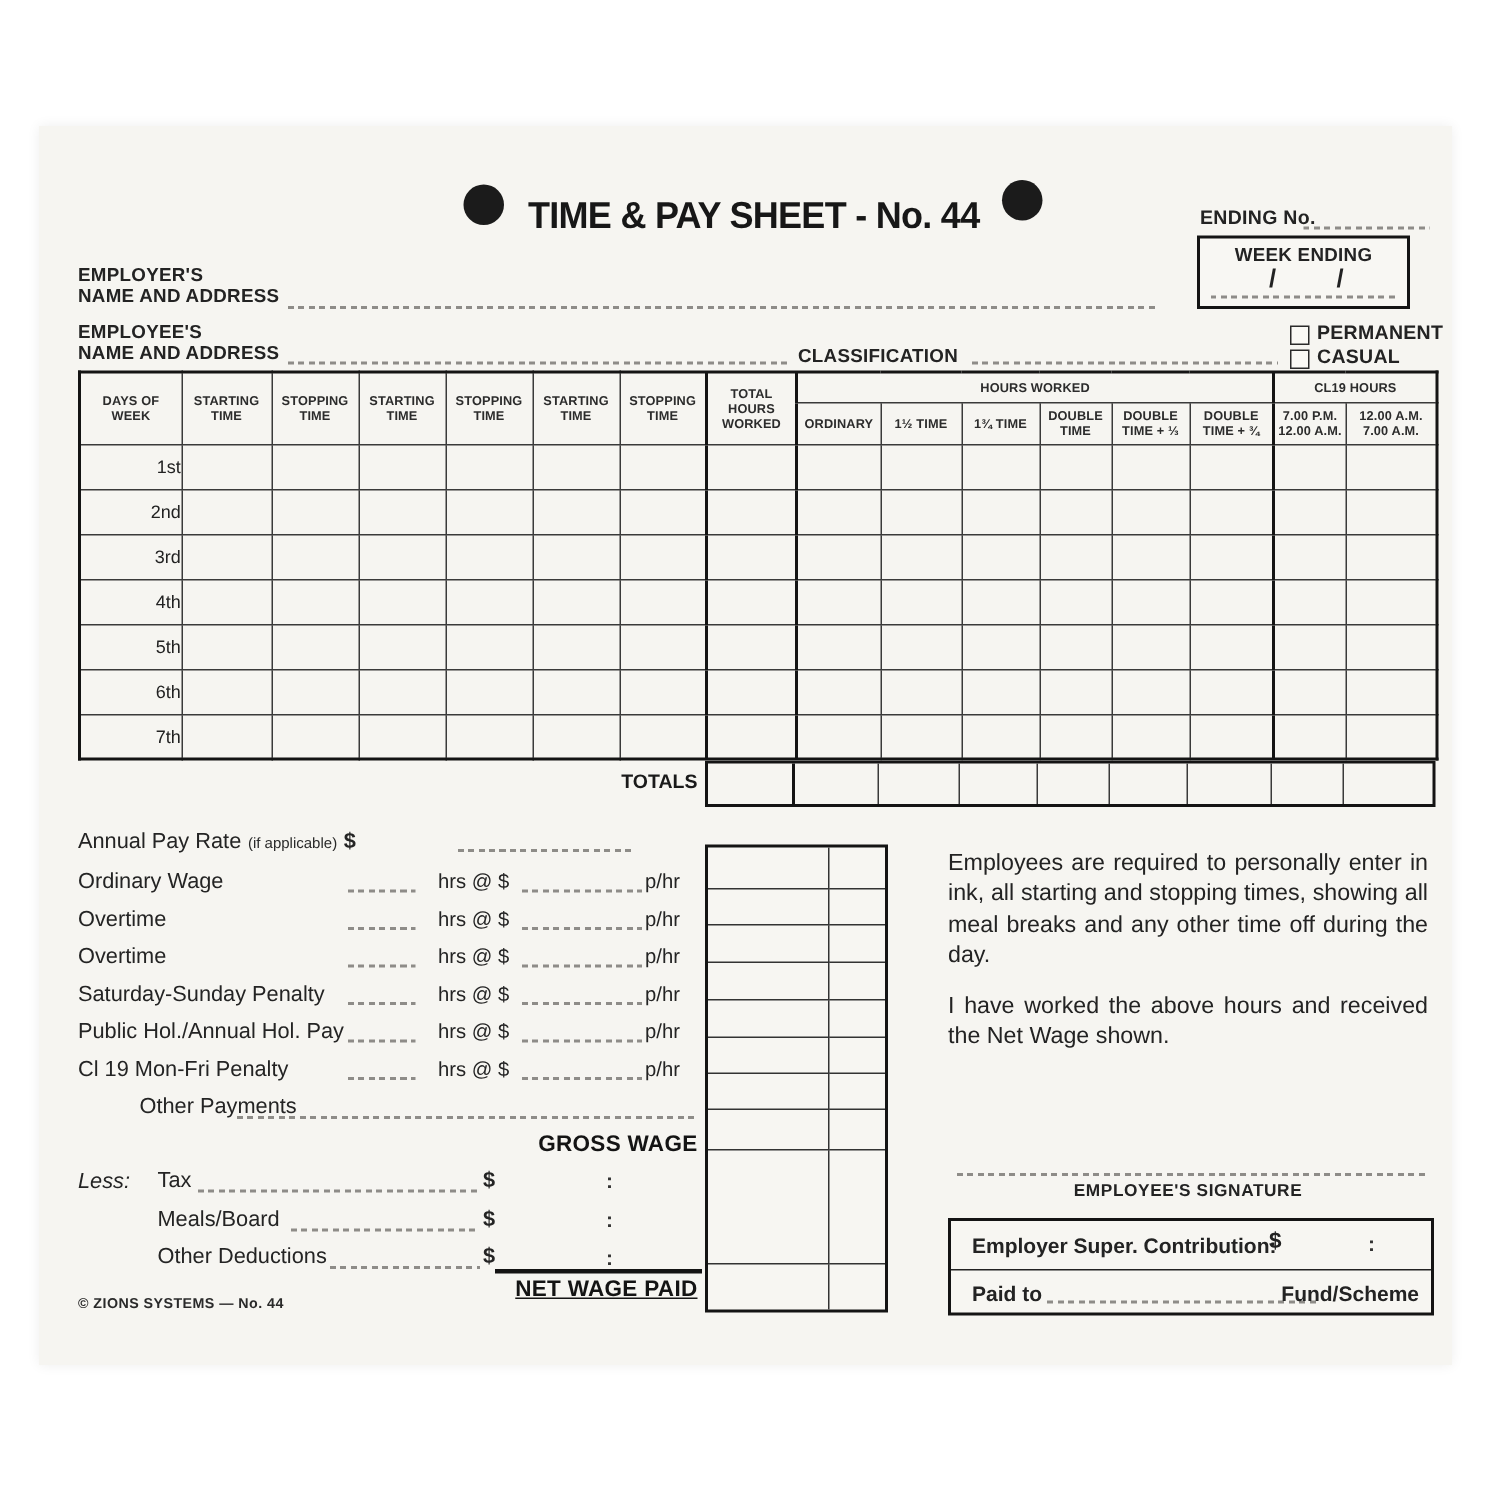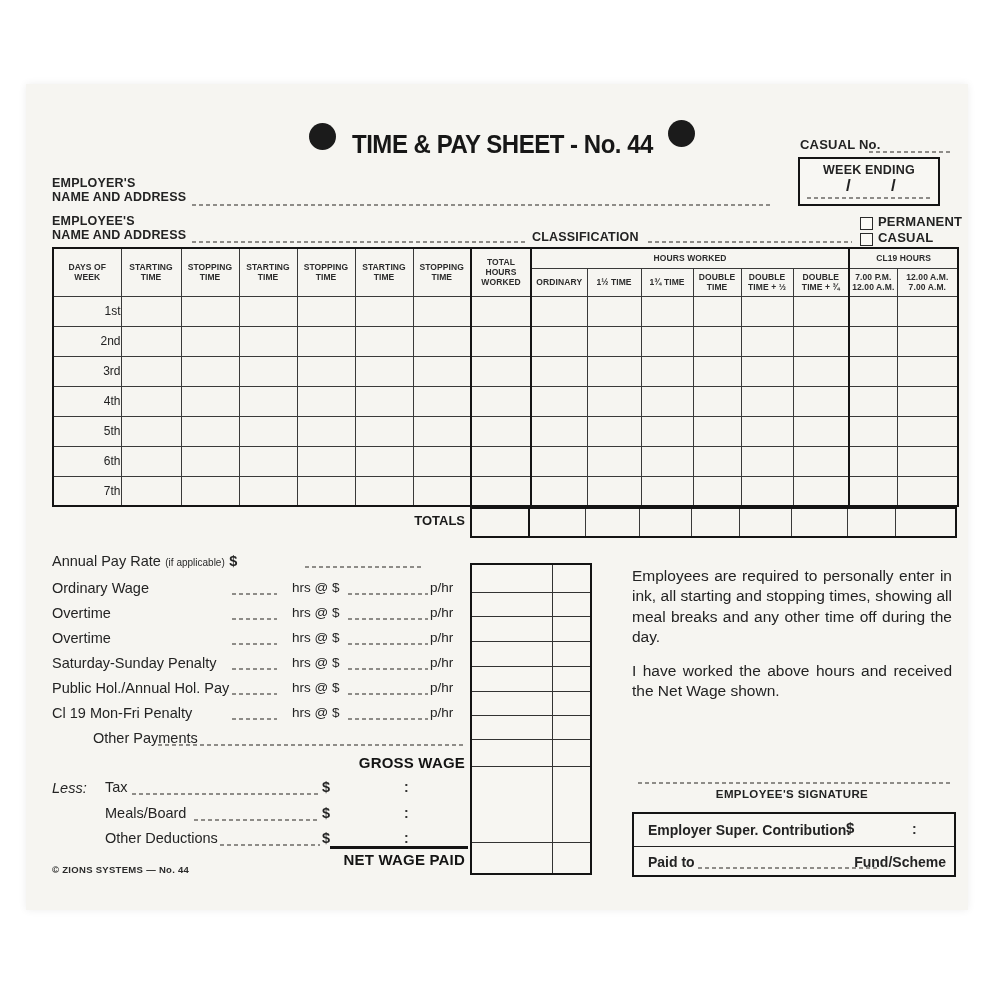--- a/index.html
+++ b/index.html
@@ -64,21 +64,21 @@
 </style>
 </head>
 <body>
 
 <div class="paper"></div>
 
 <div class="hole" style="left:309px;top:123px;"></div>
 <div class="hole" style="left:668px;top:120px;"></div>
 <div class="abs title" style="left:340px;top:130px;width:325px;">TIME &amp; PAY SHEET - No. 44</div>
 
-<div class="abs blbl" style="left:800px;top:138px;font-size:13px;">CASUAL No.</div>
+<div class="abs blbl" style="left:800px;top:138px;font-size:13px;">ENDING No.</div>
 <div class="dash" style="left:869px;top:151px;width:84px;"></div>
 <div class="box" style="left:798px;top:157px;width:142px;height:49px;">
   <div class="abs blbl" style="left:0;top:4px;width:100%;text-align:center;font-size:12.5px;">WEEK ENDING</div>
   <div class="abs" style="left:46px;top:17px;font-size:17px;font-weight:bold;">/</div>
   <div class="abs" style="left:91px;top:17px;font-size:17px;font-weight:bold;">/</div>
   <div class="dash" style="left:7px;bottom:5px;width:123px;"></div>
 </div>
 
 <div class="abs blbl" style="left:52px;top:176px;">EMPLOYER'S</div>
 <div class="abs blbl" style="left:52px;top:190px;">NAME AND ADDRESS</div>
@@ -385,21 +385,21 @@
   <span class="wlabel abs" style="left:270px;font-weight:bold;">$</span>
   <span class="colon abs" style="left:352px;">:</span>
 </div>
 <div class="abs" style="left:52px;top:830px;width:410px;height:20px;">
   <span class="wlabel abs" style="left:53px;">Other Deductions</span>
   <span class="dash" style="left:168px;top:14px;width:100px;"></span>
   <span class="wlabel abs" style="left:270px;font-weight:bold;">$</span>
   <span class="colon abs" style="left:352px;">:</span>
 </div>
 <div class="netline" style="left:330px;top:846px;width:138px;"></div>
-<div class="abs bigb" style="left:322px;top:851px;width:143px;text-align:right;">NET WAGE PAID</div>
+<div class="abs bigb" style="left:322px;top:851px;width:143px;text-align:right;text-decoration:underline;">NET WAGE PAID</div>
 <div class="abs foot" style="left:52px;top:864px;">© ZIONS SYSTEMS — No. 44</div>
 
 <div class="notice" style="top:566px;">Employees are required to personally enter in ink, all starting and stopping times, showing all meal breaks and any other time off during the day.</div>
 <div class="notice" style="top:661px;">I have worked the above hours and received the Net Wage shown.</div>
 
 <div class="dash" style="left:638px;top:782px;width:312px;"></div>
 <div class="abs sigttl" style="left:632px;top:788px;width:320px;">EMPLOYEE'S SIGNATURE</div>
 
 <div class="sbox">
   <div class="r1">

